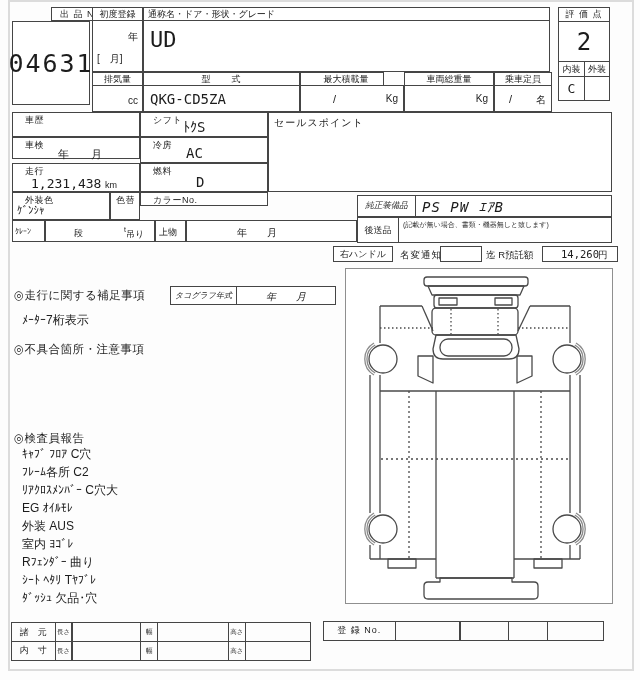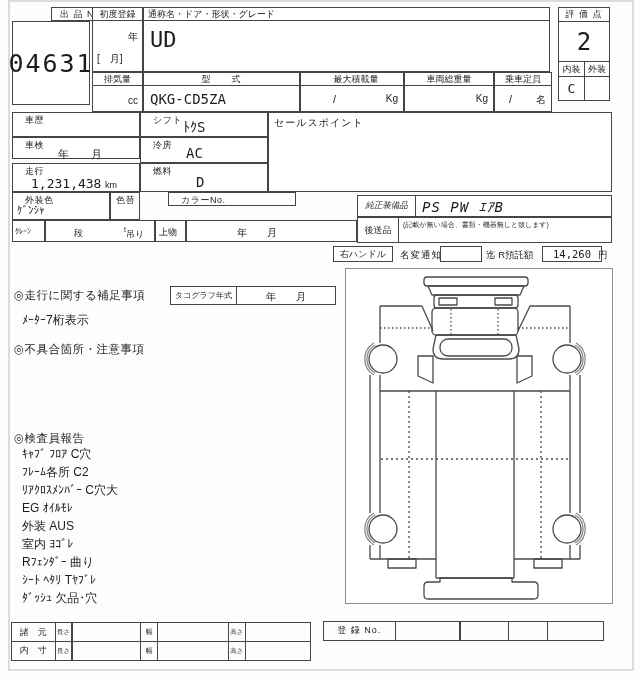--- a/index.html
+++ b/index.html
@@ -45,21 +45,21 @@
   <div class="cell hdr" style="left:92px;top:72px;width:51px;height:14px;letter-spacing:0;">排気量</div>
   <div class="cell" style="left:92px;top:85px;width:51px;height:27px;">
     <span class="abs" style="right:4px;bottom:5px;font-size:10px;">cc</span>
   </div>
 
   <div class="cell hdr" style="left:143px;top:72px;width:157px;height:14px;">型　　式</div>
   <div class="cell" style="left:143px;top:85px;width:157px;height:27px;">
     <span class="abs mono" style="left:6px;top:5px;font-size:14px;">QKG-CD5ZA</span>
   </div>
 
-  <div class="cell hdr" style="left:300px;top:72px;width:104px;height:14px;letter-spacing:0;padding-left:8px;">最大積載量</div>
+  <div class="cell hdr" style="left:300px;top:72px;width:84px;height:14px;letter-spacing:0;padding-left:8px;">最大積載量</div>
   <div class="cell" style="left:300px;top:85px;width:104px;height:27px;">
     <span class="abs" style="left:32px;top:7px;font-size:11px;">/</span>
     <span class="abs" style="right:5px;top:7px;font-size:10px;">Kg</span>
   </div>
 
   <div class="cell hdr" style="left:404px;top:72px;width:90px;height:14px;letter-spacing:0;">車両総重量</div>
   <div class="cell" style="left:404px;top:85px;width:90px;height:27px;">
     <span class="abs" style="right:5px;top:7px;font-size:10px;">Kg</span>
   </div>
 
@@ -103,21 +103,21 @@
     <span class="val-mid mono" style="left:55px;top:10px;">D</span>
   </div>
 
   <div class="cell" style="left:12px;top:192px;width:98px;height:28px;">
     <span class="lbl">外装色</span>
     <span class="abs" style="left:4px;bottom:3px;font-size:11px;">ｹﾞﾝｼｬ</span>
   </div>
   <div class="cell" style="left:110px;top:192px;width:30px;height:28px;">
     <span class="lbl" style="left:5px;">色替</span>
   </div>
-  <div class="cell" style="left:140px;top:192px;width:128px;height:14px;margin-left:28px;">
+  <div class="cell" style="left:140px;top:192px;width:128px;height:14px;">
     <span class="lbl">カラーNo.</span>
   </div>
 
   <div class="cell" style="left:12px;top:220px;width:33px;height:22px;">
     <span class="abs" style="left:2px;top:6px;font-size:8px;">ｸﾚｰﾝ</span>
   </div>
   <div class="cell" style="left:45px;top:220px;width:110px;height:22px;">
     <span class="abs" style="left:28px;top:6px;font-size:9px;">段</span>
     <span class="abs" style="left:78px;top:5px;font-size:9px;"><sup class="t">t</sup><span>吊り</span></span>
   </div>
@@ -139,25 +139,25 @@
 
   <div class="cell" style="left:357px;top:217px;width:255px;height:26px;">
     <span class="abs" style="left:0;top:0;width:41px;height:100%;border-right:1px solid #454545;display:flex;align-items:center;justify-content:center;font-size:9px;">後送品</span>
     <span class="abs" style="left:45px;top:2px;font-size:7px;color:#333;">(記載が無い場合、書類・機器無しと致します)</span>
   </div>
 
   <div class="cell" style="left:333px;top:246px;width:60px;height:16px;display:flex;align-items:center;justify-content:center;font-size:9px;">右ハンドル</div>
   <span class="abs" style="left:400px;top:249px;font-size:9.5px;letter-spacing:1px;">名変通知</span>
   <div class="cell" style="left:440px;top:246px;width:42px;height:16px;"></div>
   <span class="abs" style="left:486px;top:249px;font-size:9.5px;">迄 R預託額</span>
-  <div class="cell mono" style="left:542px;top:246px;width:60px;height:16px;display:flex;align-items:center;justify-content:center;font-size:10.5px;">14,260</div>
+  <div class="cell mono" style="left:542px;top:246px;width:76px;height:16px;display:flex;align-items:center;justify-content:center;font-size:10.5px;">14,260</div>
   <span class="abs" style="left:598px;top:249px;font-size:9.5px;">円</span>
 
   <span class="abs note-title" style="left:14px;top:288px;">◎走行に関する補足事項</span>
-  <div class="cell" style="left:170px;top:286px;width:166px;height:19px;">
+  <div class="cell" style="left:170px;top:286px;width:166px;height:19px;font-style:italic;">
     <span class="abs" style="left:0;top:0;width:66px;height:100%;border-right:1px solid #454545;display:flex;align-items:center;justify-content:center;font-size:8px;">タコグラフ年式</span>
     <span class="abs" style="left:95px;top:3px;font-size:10px;">年　　月</span>
   </div>
   <span class="abs" style="left:22px;top:312px;font-size:12px;">ﾒｰﾀｰ7桁表示</span>
   <span class="abs note-title" style="left:14px;top:342px;">◎不具合箇所・注意事項</span>
 
   <span class="abs note-title" style="left:14px;top:431px;">◎検査員報告</span>
   <div class="abs" style="left:22px;top:445px;">
     <div class="insp-item">ｷｬﾌﾞ ﾌﾛｱ C穴</div>
     <div class="insp-item">ﾌﾚｰﾑ各所 C2</div>

